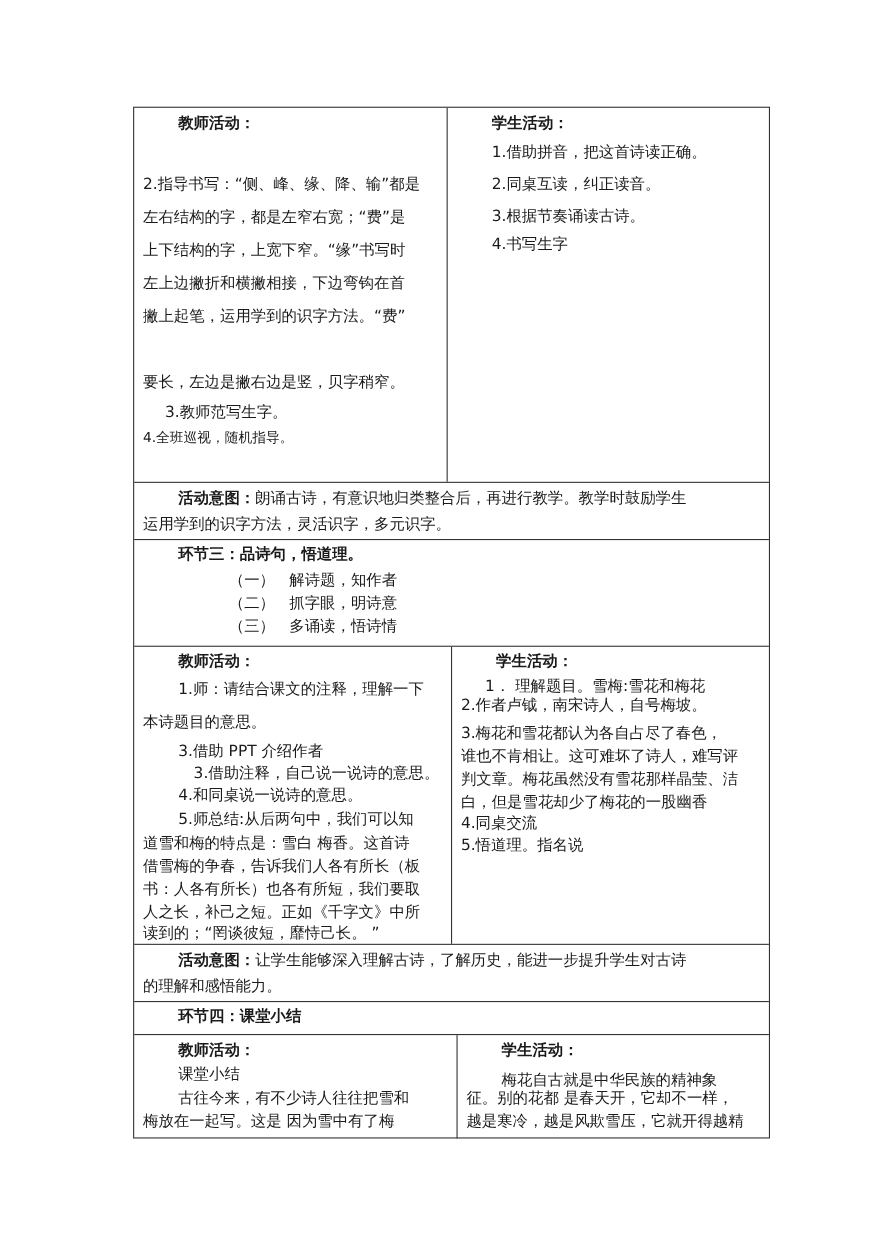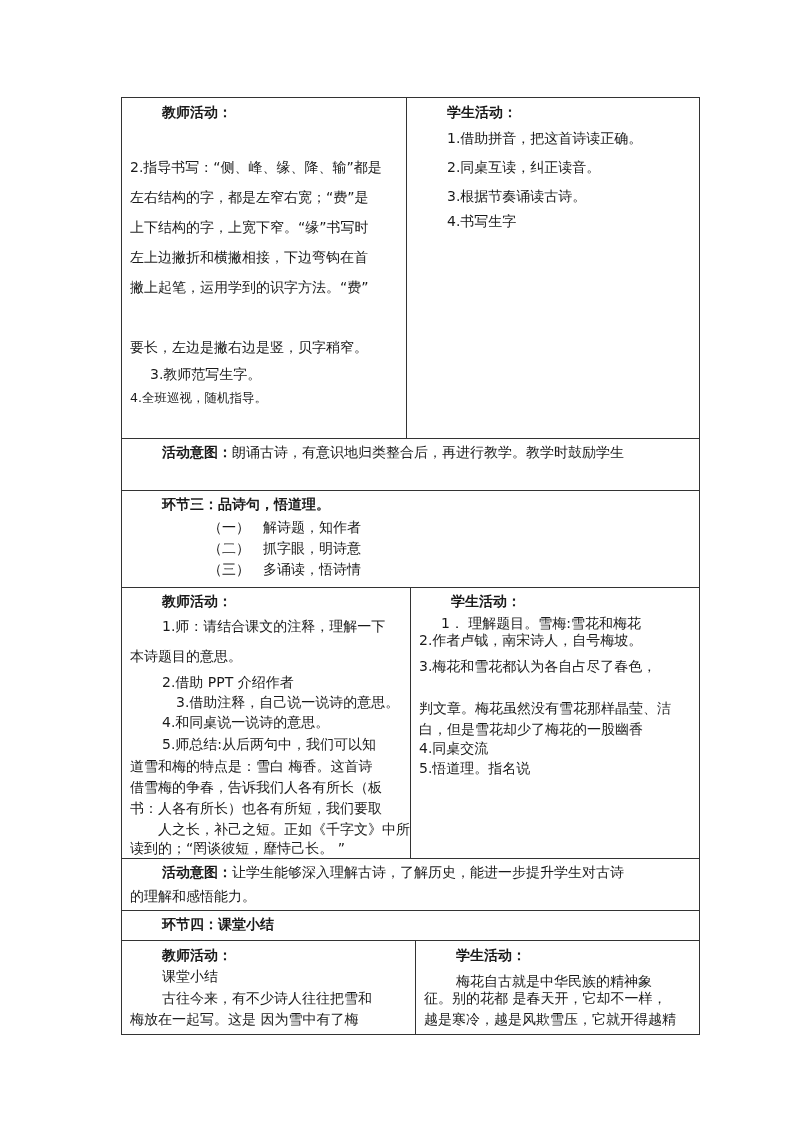--- a/index.html
+++ b/index.html
@@ -44,20 +44,21 @@
         <div class="ln" style="position:absolute; left:40px; top:90px;">3.根据节奏诵读古诗。</div>
         <div class="ln" style="position:absolute; left:40px; top:115px;">4.书写生字</div>
       </div>
     </div>
 
     <div class="row" style="top:341px; height:52px;">
       <div class="full note">
         <div class="ln" style="position:absolute; left:40px; top:5px;">
           <b>活动意图：</b><span>朗诵古诗，有意识地归类整合后，再进行教学。教学时鼓励学生</span>
         </div>
+        <div class="ln" style="position:absolute; left:8px; top:29px;">运用学到的识字方法，灵活识字，多元识字。</div>
       </div>
     </div>
 
     <div class="row" style="top:393px; height:97px;">
       <div class="full">
         <div class="hd" style="position:absolute; left:40px; top:3px;">环节三：品诗句，悟道理。</div>
         <div class="ln" style="position:absolute; left:86px; top:28px;">
           <span style="display:inline-block; width:55px;">（一）</span><span>解诗题，知作者</span>
         </div>
         <div class="ln" style="position:absolute; left:86px; top:49px;">
@@ -67,35 +68,36 @@
           <span style="display:inline-block; width:55px;">（三）</span><span>多诵读，悟诗情</span>
         </div>
       </div>
     </div>
 
     <div class="row" style="top:490px; height:271px;">
       <div class="cell left" style="width:289px;">
         <div class="hd" style="position:absolute; left:40px; top:3px;">教师活动：</div>
         <div class="ln" style="position:absolute; left:40px; top:30px;">1.师：请结合课文的注释，理解一下</div>
         <div class="ln" style="position:absolute; left:8px; top:60px;">本诗题目的意思。</div>
-        <div class="ln" style="position:absolute; left:40px; top:86px;">2.借助 PPT 介绍作者</div>
+        <div class="ln" style="position:absolute; left:40px; top:86px;">3.借助 PPT 介绍作者</div>
         <div class="ln" style="position:absolute; left:40px; top:106px;margin-left:14px;">3.借助注释，自己说一说诗的意思。</div>
         <div class="ln" style="position:absolute; left:40px; top:126px;">4.和同桌说一说诗的意思。</div>
         <div class="ln" style="position:absolute; left:40px; top:148px;">5.师总结:从后两句中，我们可以知</div>
         <div class="ln" style="position:absolute; left:8px; top:170px;">道雪和梅的特点是：雪白  梅香。这首诗</div>
         <div class="ln" style="position:absolute; left:8px; top:191px;">借雪梅的争春，告诉我们人各有所长（板</div>
         <div class="ln" style="position:absolute; left:8px; top:212px;">书：人各有所长）也各有所短，我们要取</div>
-        <div class="ln" style="position:absolute; left:8px; top:233px;margin-left:28px;">人之长，补己之短。正如《千字文》中所</div>
+        <div class="ln" style="position:absolute; left:8px; top:233px;">人之长，补己之短。正如《千字文》中所</div>
         <div class="ln" style="position:absolute; left:8px; top:252px;">读到的；“罔谈彼短，靡恃己长。  ”</div>
       </div>
       <div class="cell right" style="width:288px;">
         <div class="hd" style="position:absolute; left:40px; top:3px;">学生活动：</div>
         <div class="ln" style="position:absolute; left:30px; top:27px;">1．   理解题目。雪梅:雪花和梅花</div>
         <div class="ln" style="position:absolute; left:8px; top:44px;">2.作者卢钺，南宋诗人，自号梅坡。</div>
         <div class="ln" style="position:absolute; left:8px; top:70px;">3.梅花和雪花都认为各自占尽了春色，</div>
+        <div class="ln" style="position:absolute; left:8px; top:91px;">谁也不肯相让。这可难坏了诗人，难写评</div>
         <div class="ln" style="position:absolute; left:8px; top:112px;">判文章。梅花虽然没有雪花那样晶莹、洁</div>
         <div class="ln" style="position:absolute; left:8px; top:133px;">白，但是雪花却少了梅花的一股幽香</div>
         <div class="ln" style="position:absolute; left:8px; top:152px;">4.同桌交流</div>
         <div class="ln" style="position:absolute; left:8px; top:172px;">5.悟道理。指名说</div>
       </div>
     </div>
 
     <div class="row" style="top:761px; height:52px;">
       <div class="full note">
         <div class="ln" style="position:absolute; left:40px; top:5px;">

